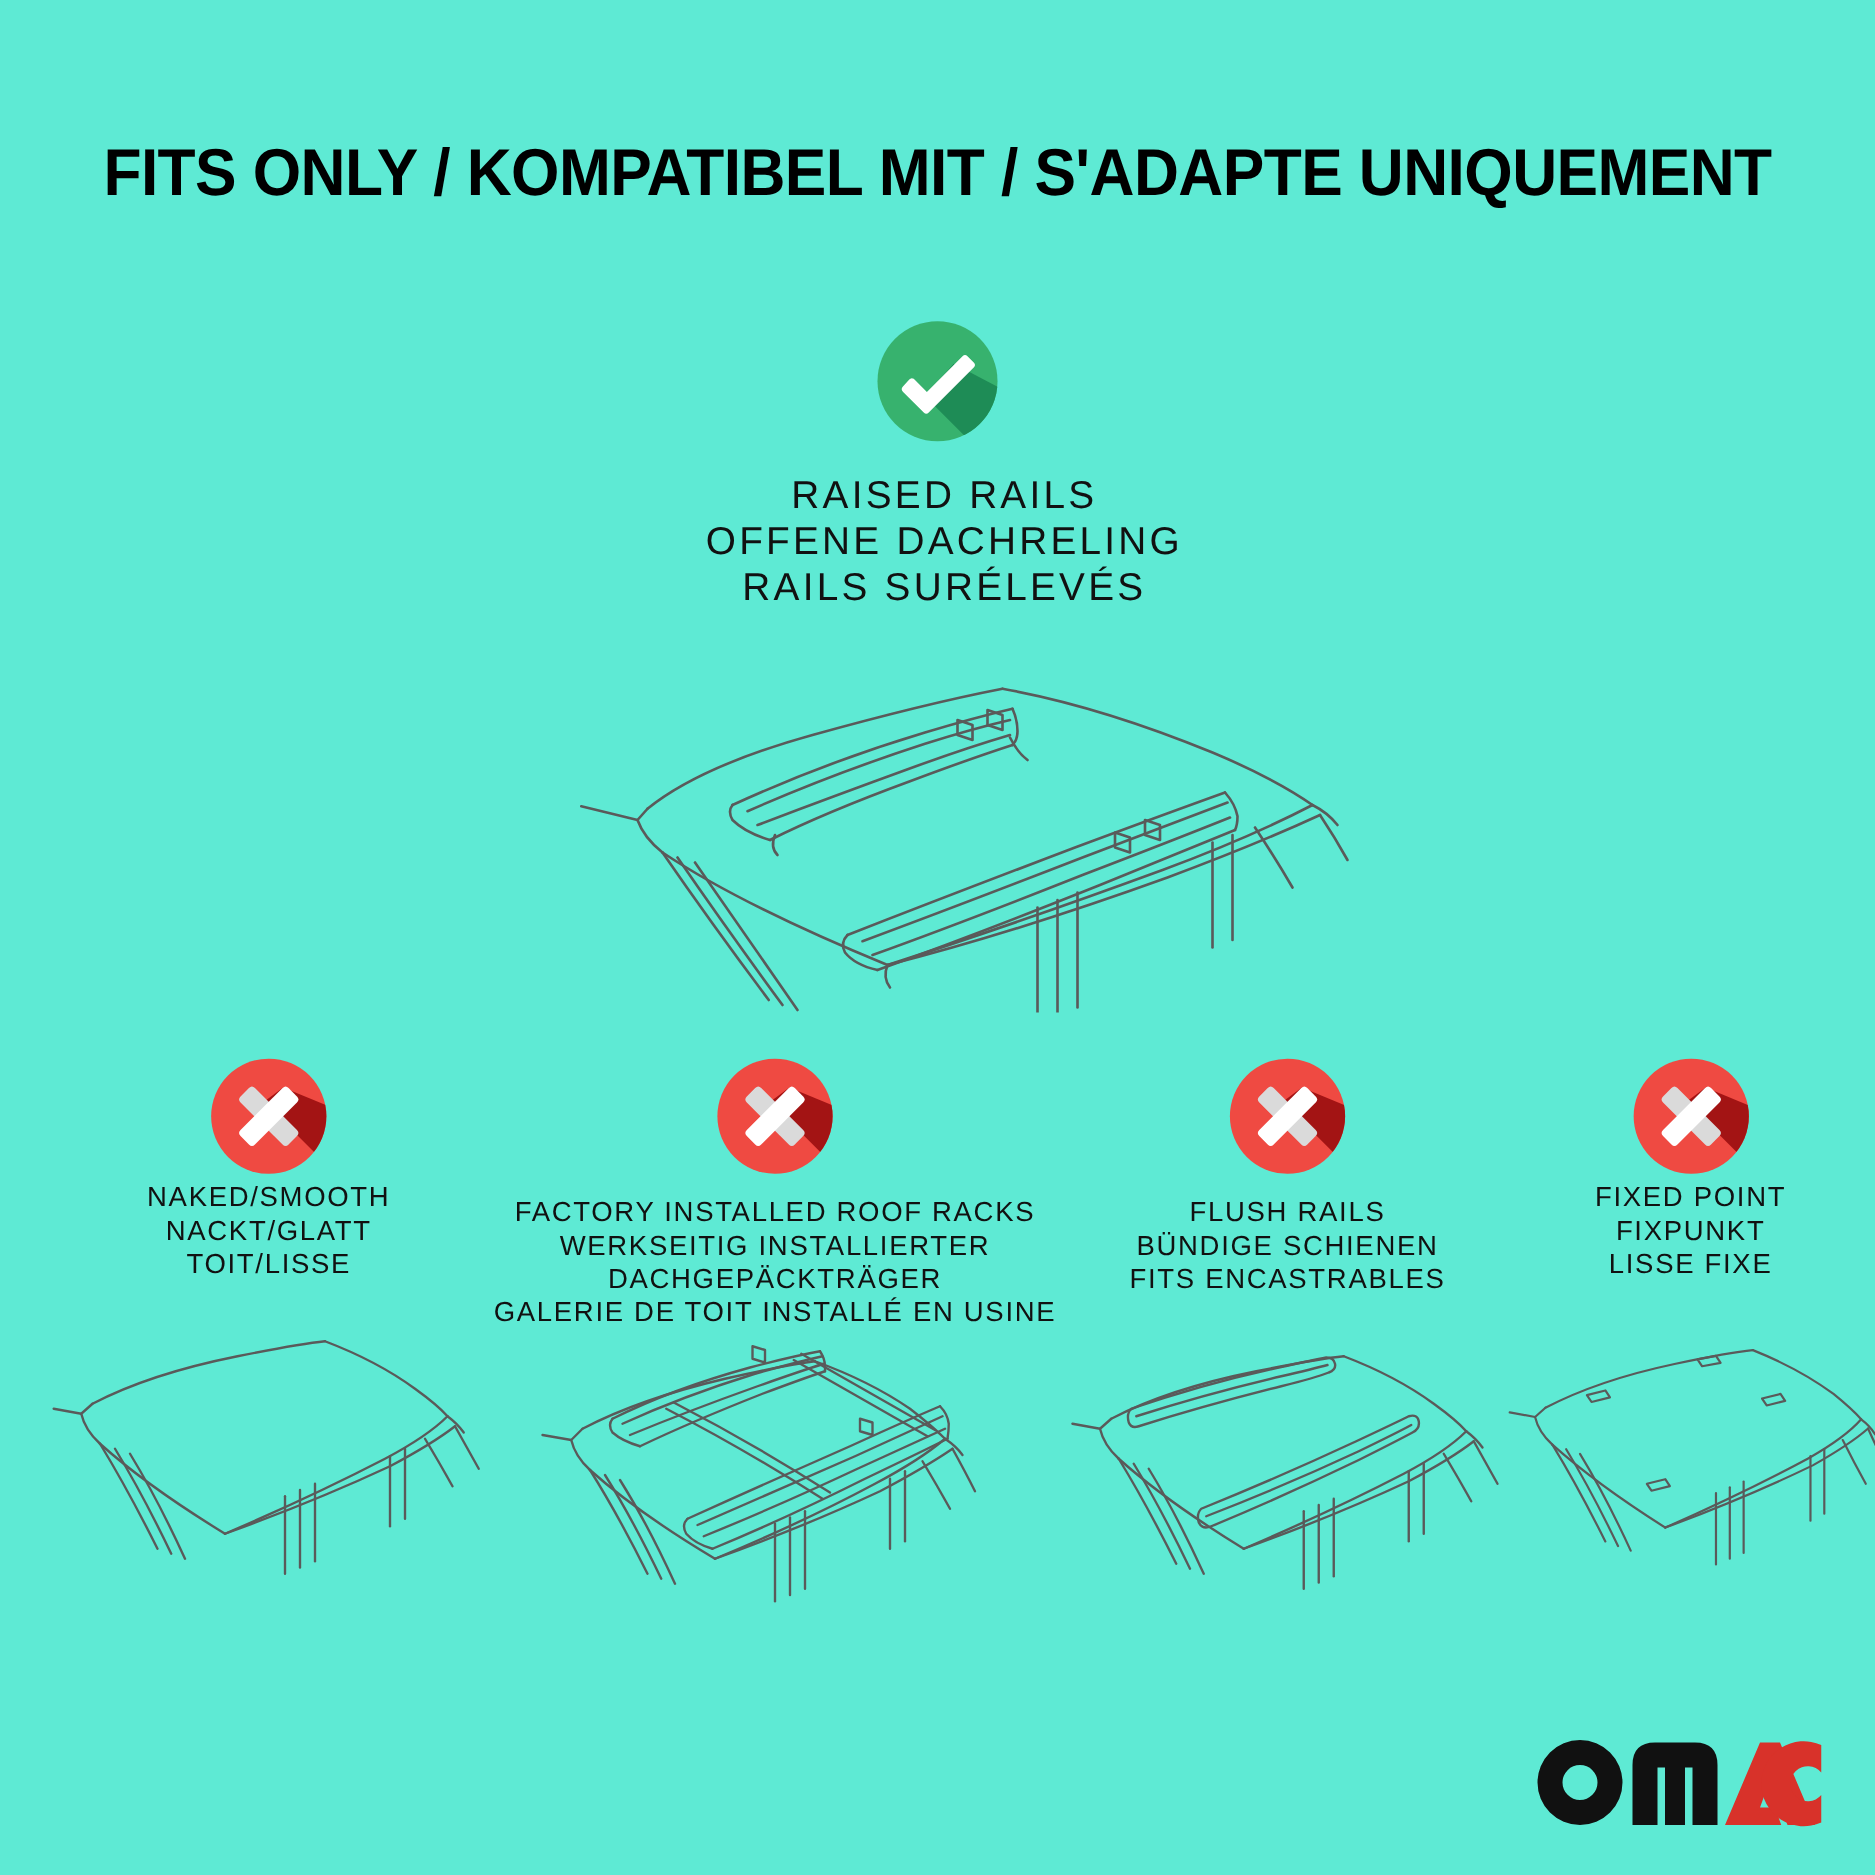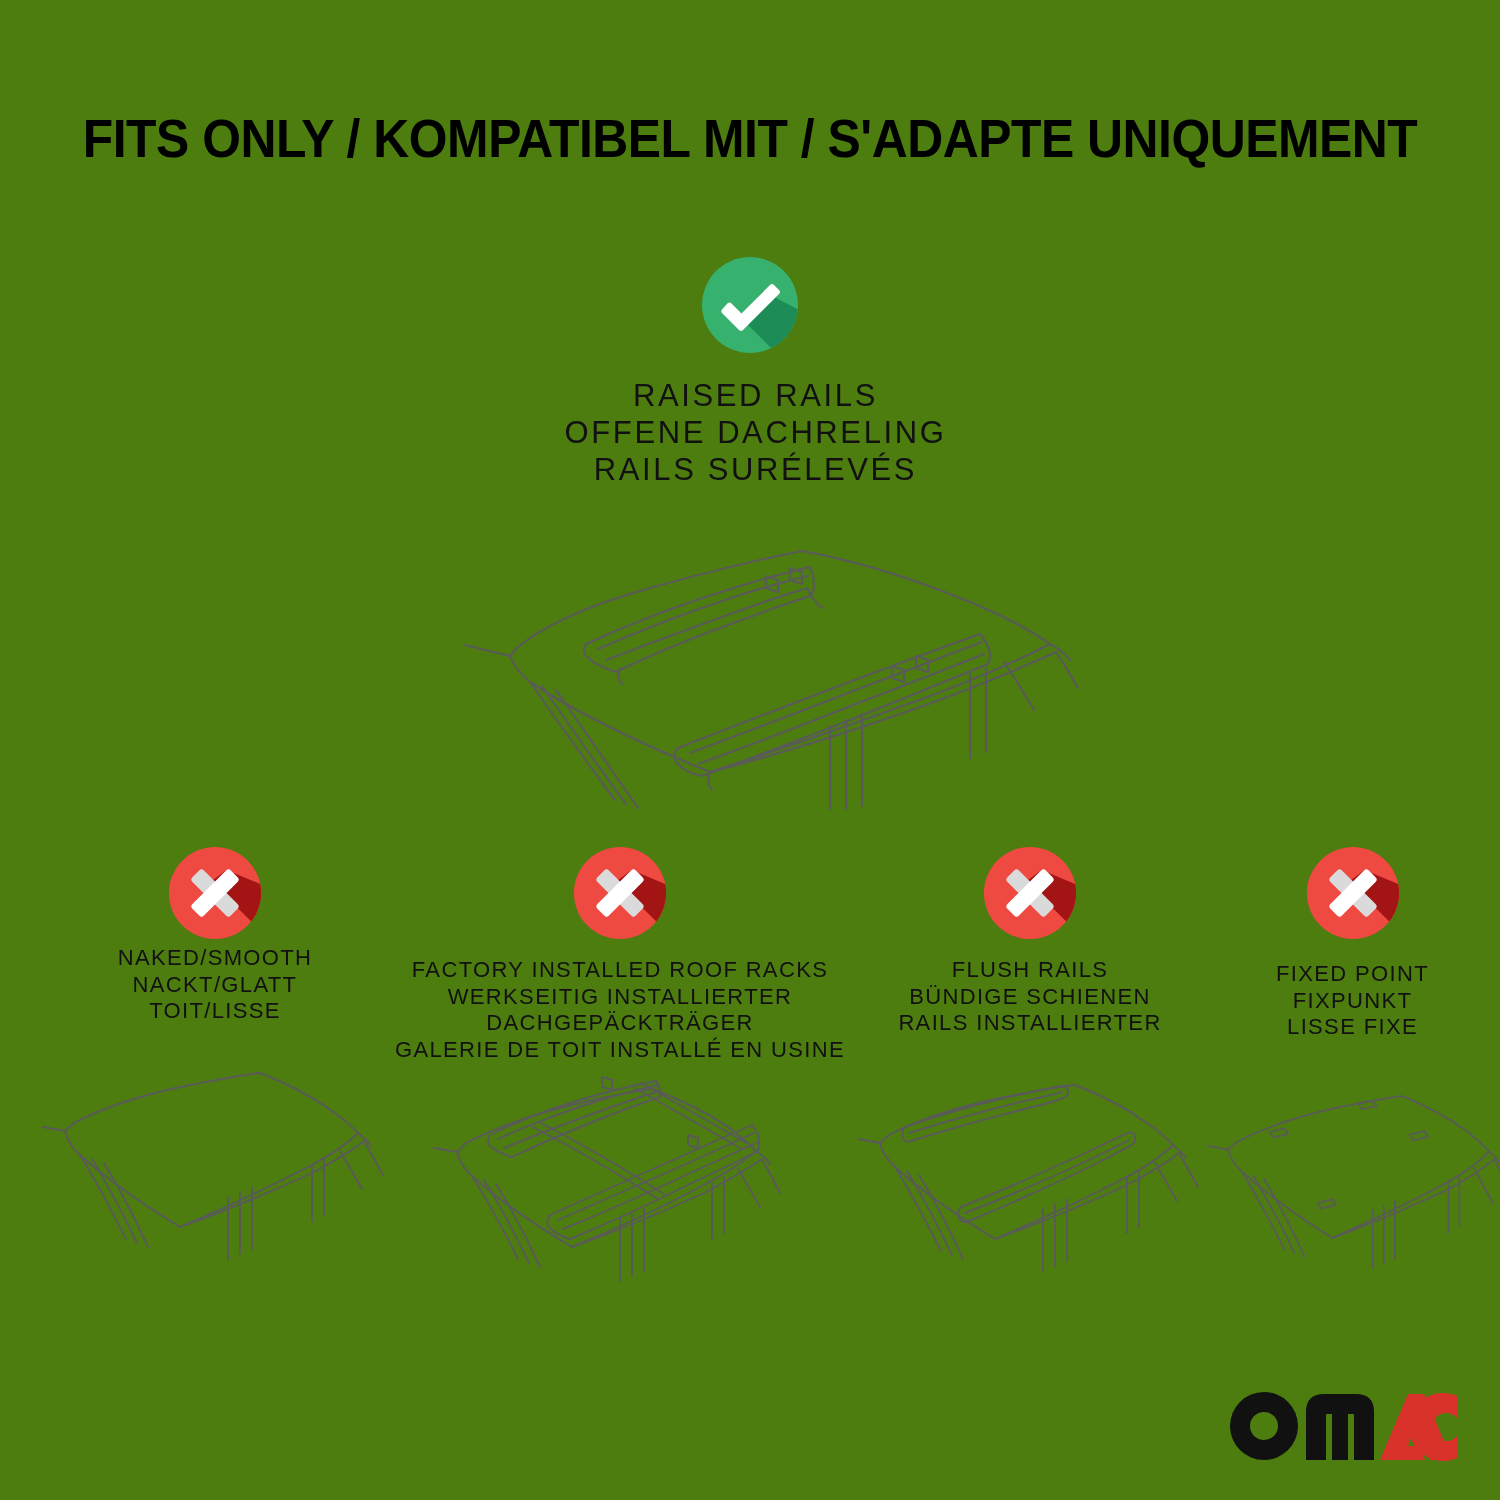--- a/index.html
+++ b/index.html
@@ -5,21 +5,21 @@
   * { margin:0; padding:0; box-sizing:border-box; }
   html,body{
     width:1500px; height:1500px;
     background:#ffffff;
     font-family:"Liberation Sans", sans-serif;
     overflow:hidden;
   }
   #page{
     position:relative;
     width:1500px; height:1500px;
-    background:#4d7c0f;
+    background:#5eead4;
   }
 
   
   #title{
     position:absolute;
     left:0; right:0;
     top:108px;
     text-align:center;
     font-family:"Liberation Sans", sans-serif;
     font-weight:bold;
@@ -87,21 +87,21 @@
 
   
   #col0{ left:40px;  width:350px; }
   #col1{ left:395px; width:450px; }
   #col2{ left:855px; width:350px; }
   #col3{ left:1205px;width:295px; }
 
   #col0 .col-label{ margin-top:0; }
   #col1 .col-label{ margin-top:12px; }
   #col2 .col-label{ margin-top:12px; }
-  #col3 .col-label{ margin-top:16px; }
+  #col3 .col-label{ margin-top:0; }
 
   #col0 .col-art{ margin-top:24px; }
   #col1 .col-art{ margin-top:0px;  }
   #col2 .col-art{ margin-top:24px; }
   #col3 .col-art{ margin-top:24px; }
 
   
   #logo{
     position:absolute;
     right:42px;
@@ -339,21 +339,21 @@
           <g>
             <path d="M33.5 26.5 L26.5 33.5 Q24 36 26.5 38.5 L61.5 73.5 Q64 76 66.5 73.5 L73.5 66.5 Q76 64 73.5 61.5 L38.5 26.5 Q36 24 33.5 26.5 Z" fill="#dadada"></path>
             <path d="M66.5 26.5 L73.5 33.5 Q76 36 73.5 38.5 L38.5 73.5 Q36 76 33.5 73.5 L26.5 66.5 Q24 64 26.5 61.5 L61.5 26.5 Q64 24 66.5 26.5 Z" fill="#ffffff"></path>
           </g>
         </svg>
       </div>
 
       <div class="col-label label-block">
         <span class="ln">FLUSH RAILS</span>
         <span class="ln">BÜNDIGE SCHIENEN</span>
-        <span class="ln">RAILS INSTALLIERTER</span>
+        <span class="ln">FITS ENCASTRABLES</span>
       </div>
 
       <div class="col-art">
         <svg width="350" height="230" viewBox="0 0 350 230">
           <g fill="none" stroke="#5a5a5a" stroke-width="1.9" stroke-linejoin="round" stroke-linecap="round">
             <path d="M34 74 Q80 50 150 36 Q200 26 220 24"></path>
             <path d="M220 24 Q262 40 292 62 Q310 75 318 84"></path>
             <path d="M34 74 L25 82 Q28 95 40 106"></path>
             <path d="M40 106 Q78 140 140 178"></path>
             <path d="M140 178 Q210 148 268 118 Q302 100 318 84"></path>

